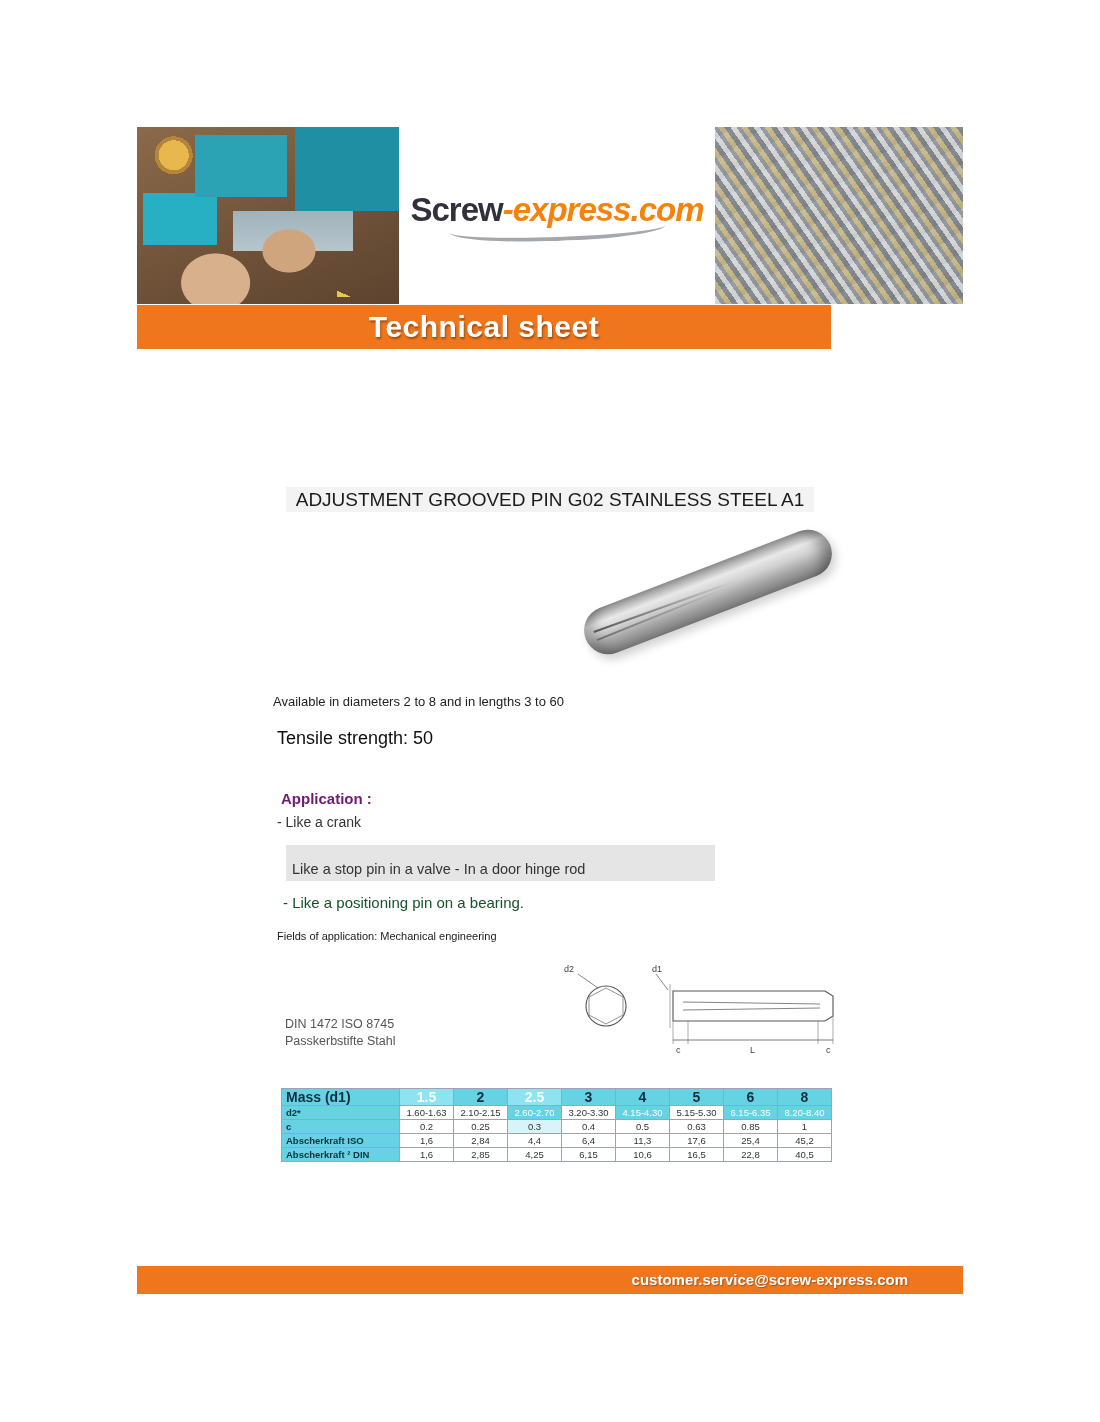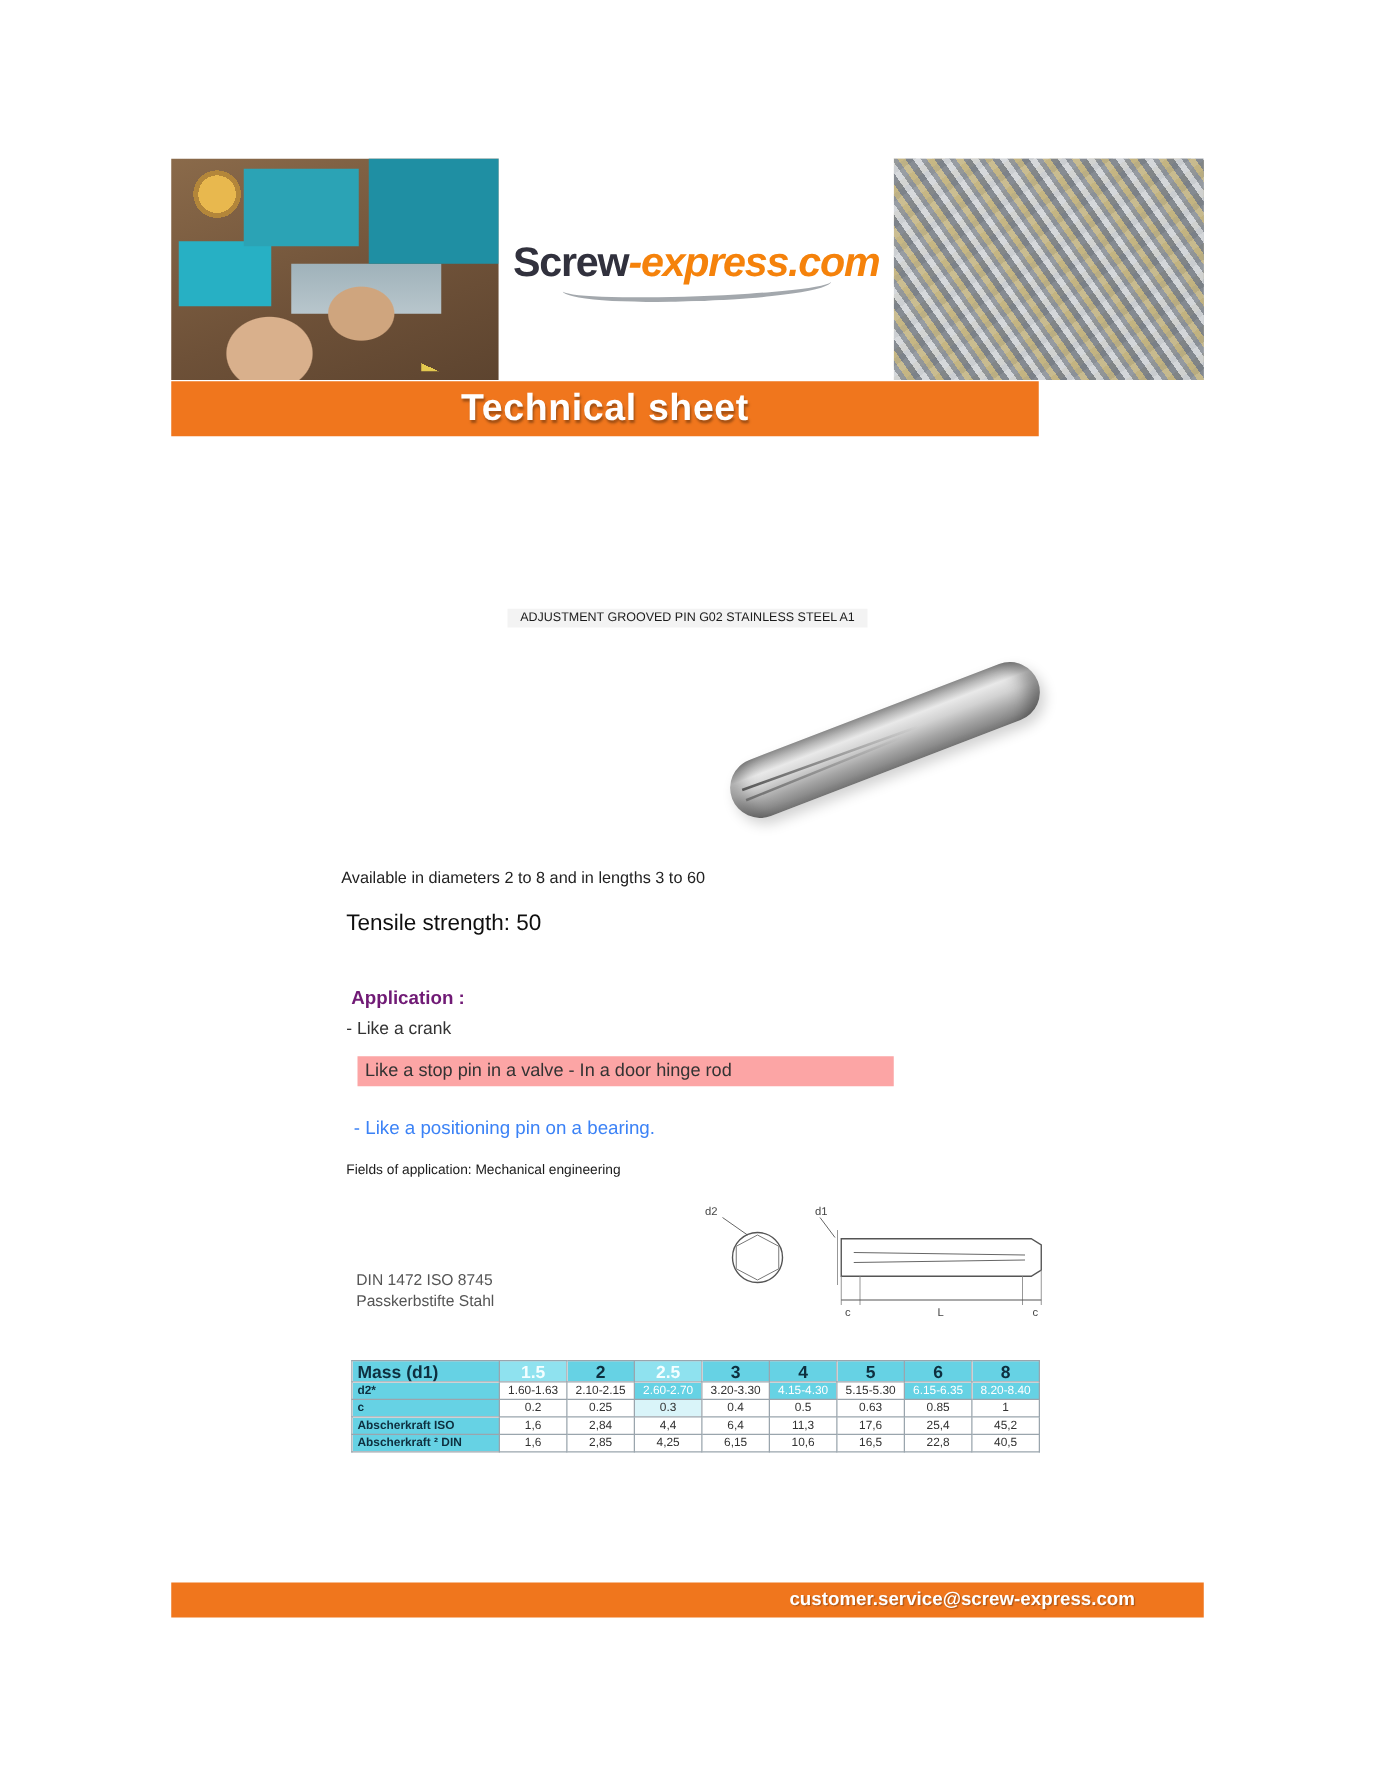--- a/index.html
+++ b/index.html
@@ -43,42 +43,42 @@
 
   
   .banner{position:absolute;left:137px;top:305px;width:694px;height:44px;background:var(--accent-orange);
           color:#fff;font-size:30px;font-weight:bold;text-align:center;line-height:44px;
           text-shadow:1px 2px 2px rgba(0,0,0,.35);letter-spacing:.5px;}
 
   
   .center-line{position:absolute;left:137px;width:826px;text-align:center;color:#111;}
   .t-code{top:405px;font-size:18px;font-weight:bold;}
   .t-std{top:447px;font-size:18px;font-weight:bold;}
-  .t-title{top:489px;font-size:10px;color:#1b1b1b;text-align:center;}
+  .t-title{top:489px;font-size:19px;color:#1b1b1b;text-align:center;}
   .t-title span{background:#f3f3f3;padding:2px 10px;}
 
   
   .pin-wrap{position:absolute;left:565px;top:512px;width:285px;height:160px;}
   .pin{position:absolute;left:12px;top:56px;width:262px;height:48px;border-radius:24px;
        transform:rotate(-21deg);
        background:linear-gradient(to bottom,#8f8f8f,#e9e9e9 28%,#d2d2d2 48%,#a5a5a5 72%,#777);
        box-shadow:inset -20px 0 14px -10px rgba(0,0,0,.35),inset 20px 0 14px -10px rgba(0,0,0,.28),2px 6px 10px rgba(0,0,0,.18);}
   .pin::before{content:"";position:absolute;left:10px;top:21px;width:150px;height:2px;
        background:linear-gradient(to right,#585858,rgba(88,88,88,0));transform:rotate(1.2deg);}
   .pin::after{content:"";position:absolute;left:10px;top:27px;width:135px;height:2px;
        background:linear-gradient(to right,#6e6e6e,rgba(110,110,110,0));transform:rotate(-1deg);}
 
   
   .line{position:absolute;color:#222;white-space:nowrap;}
   .availability{left:273px;top:694px;font-size:13px;}
   .tensile{left:277px;top:728px;font-size:18px;color:#0f0f0f;}
   .app-head{left:281px;top:770px;font-size:15px;font-weight:bold;color:#701a75;margin-top:20px;}
   .app1{left:277px;top:814px;font-size:14px;color:#333;}
-  .app2{left:286px;top:845px;font-size:14.5px;color:#333;background:#fca5a5;padding:4px 130px 4px 6px;}
-  .app3{left:283px;top:894px;font-size:15px;color:#3b82f6;}
+  .app2{left:286px;top:845px;font-size:14.5px;color:#333;background:#e5e5e5;padding:16px 130px 4px 6px;}
+  .app3{left:283px;top:894px;font-size:15px;color:#14532d;}
   .fields{left:277px;top:930px;font-size:11px;color:#1b1b1b;}
 
   
   .drawing{position:absolute;left:548px;top:958px;width:300px;height:110px;}
   .drawing svg{width:100%;height:100%;}
   .drawing text{font-family:"Liberation Sans",sans-serif;font-size:9px;fill:#444;}
   .draw-caption{position:absolute;left:285px;top:1016px;font-size:12.5px;color:#555;line-height:17px;}
 
   
   .spec-table{position:absolute;left:281px;top:1088px;border-collapse:collapse;table-layout:fixed;

